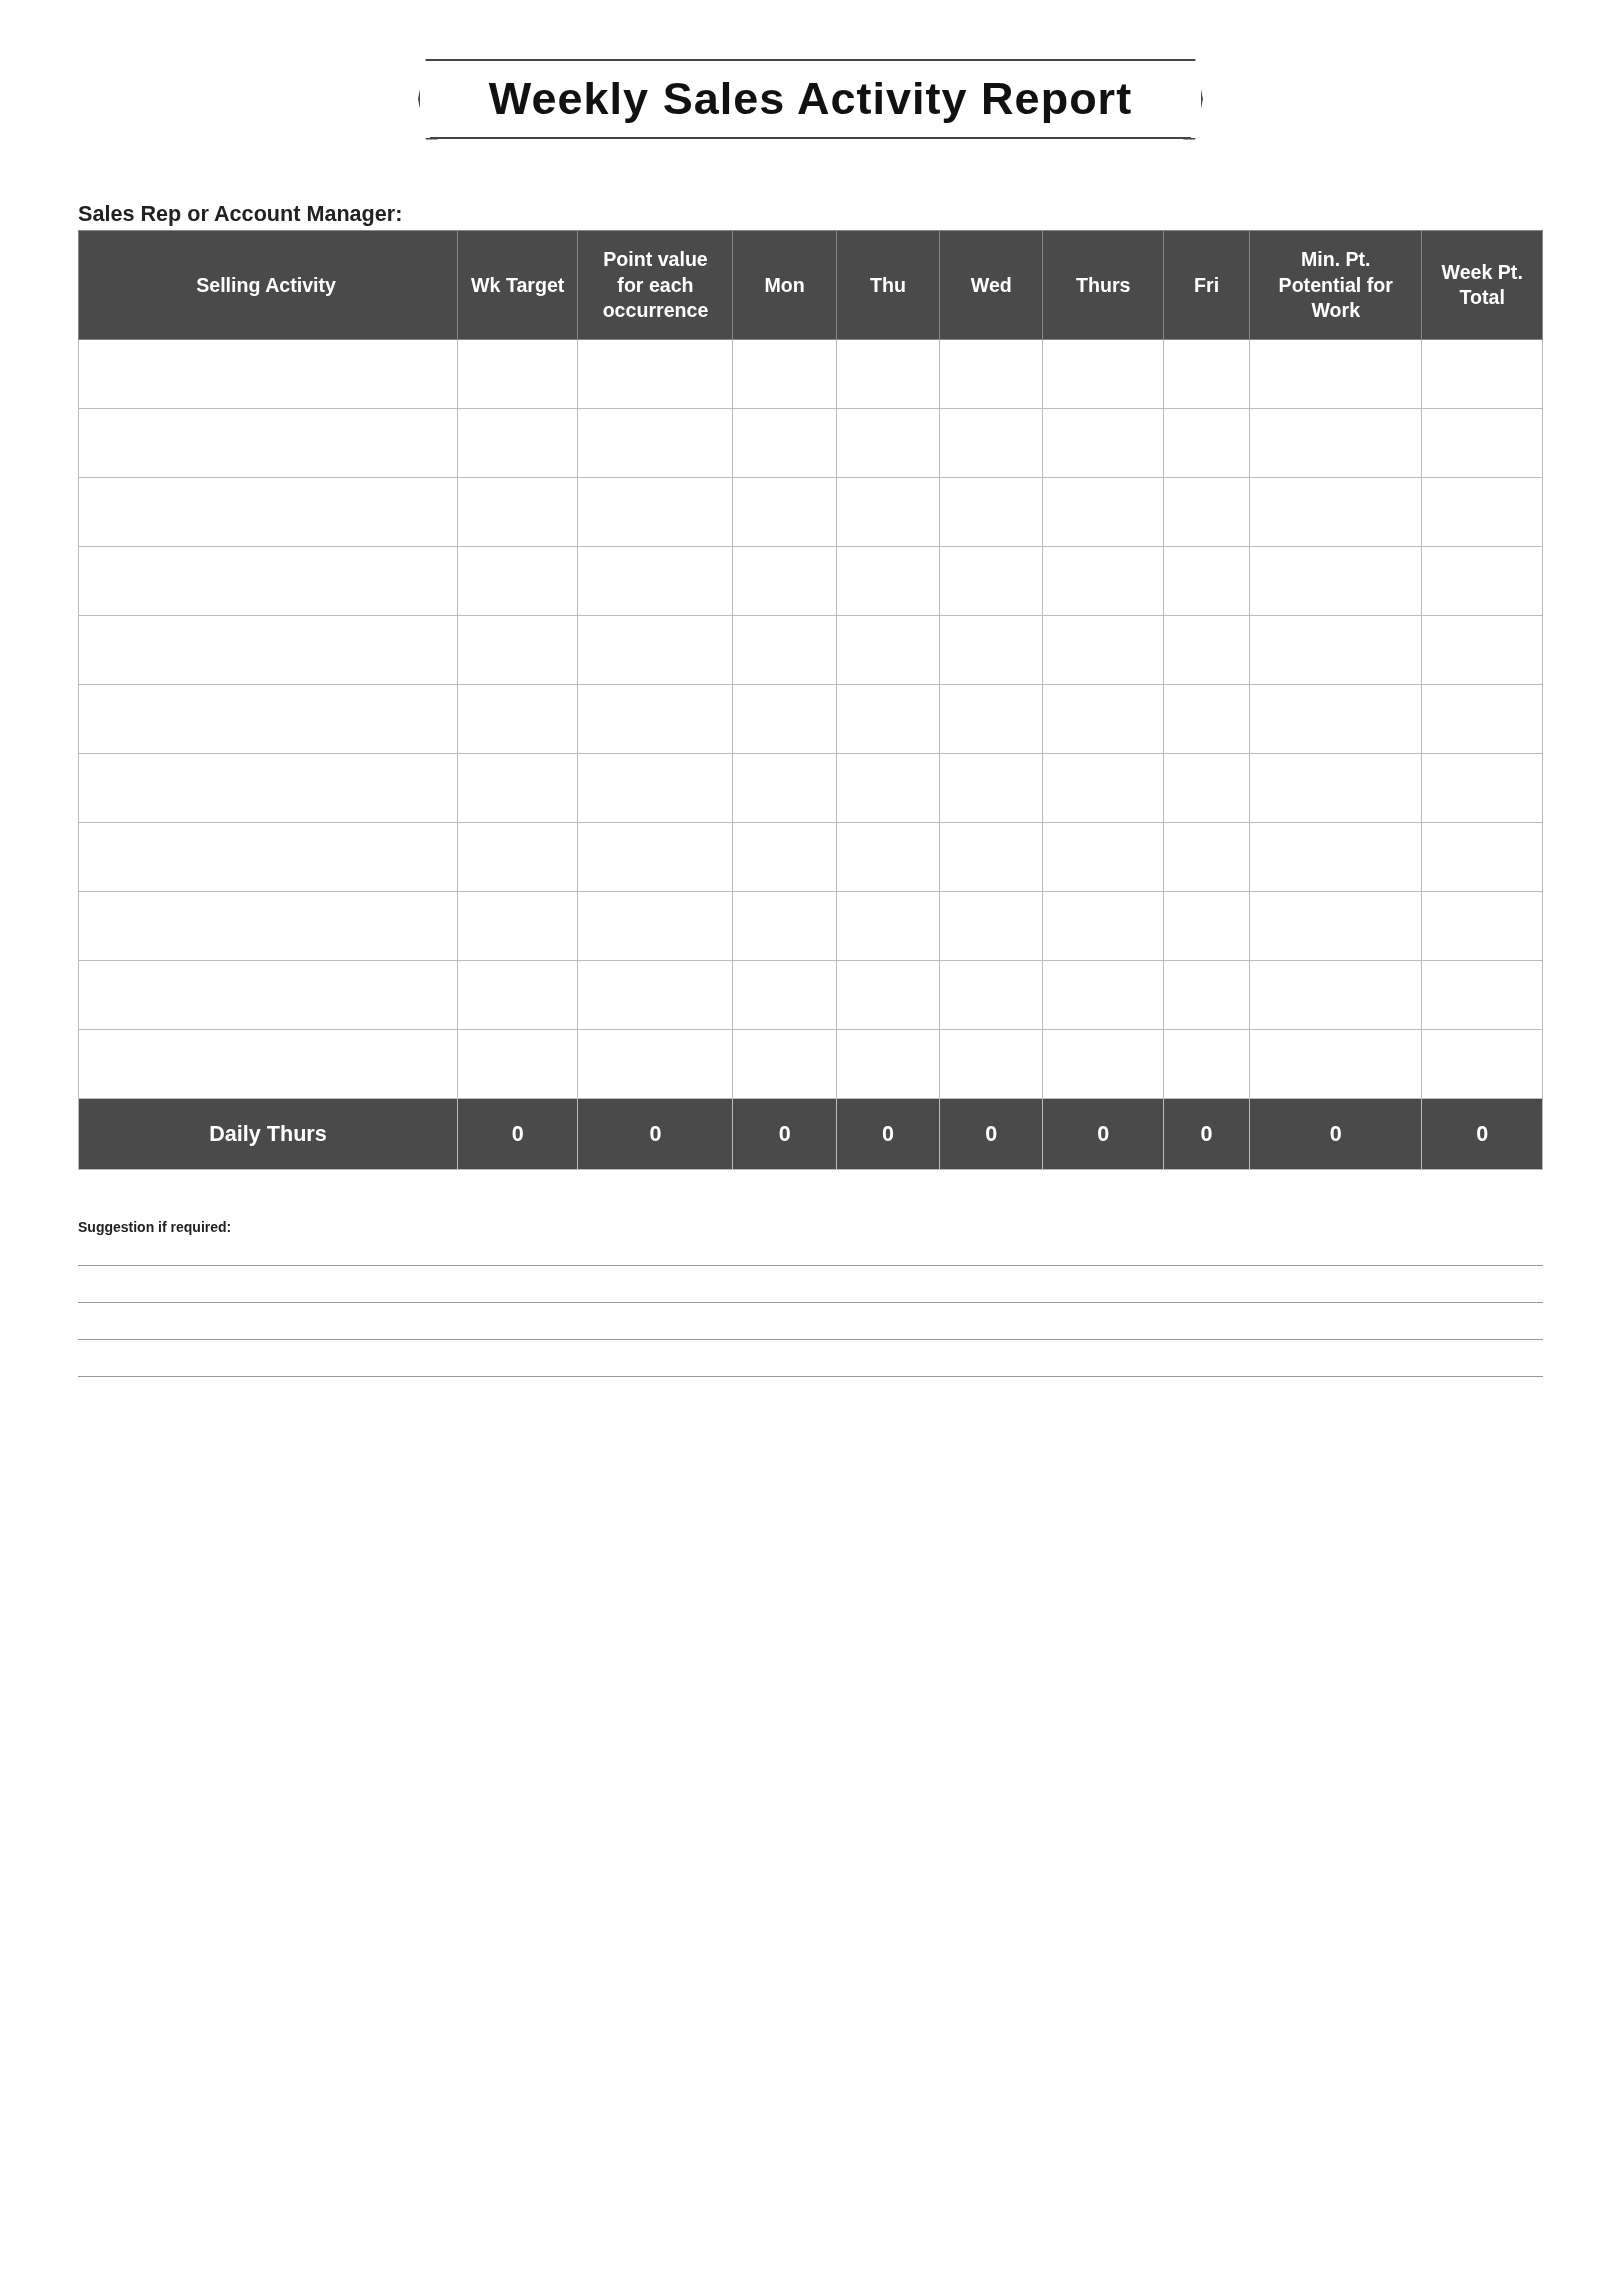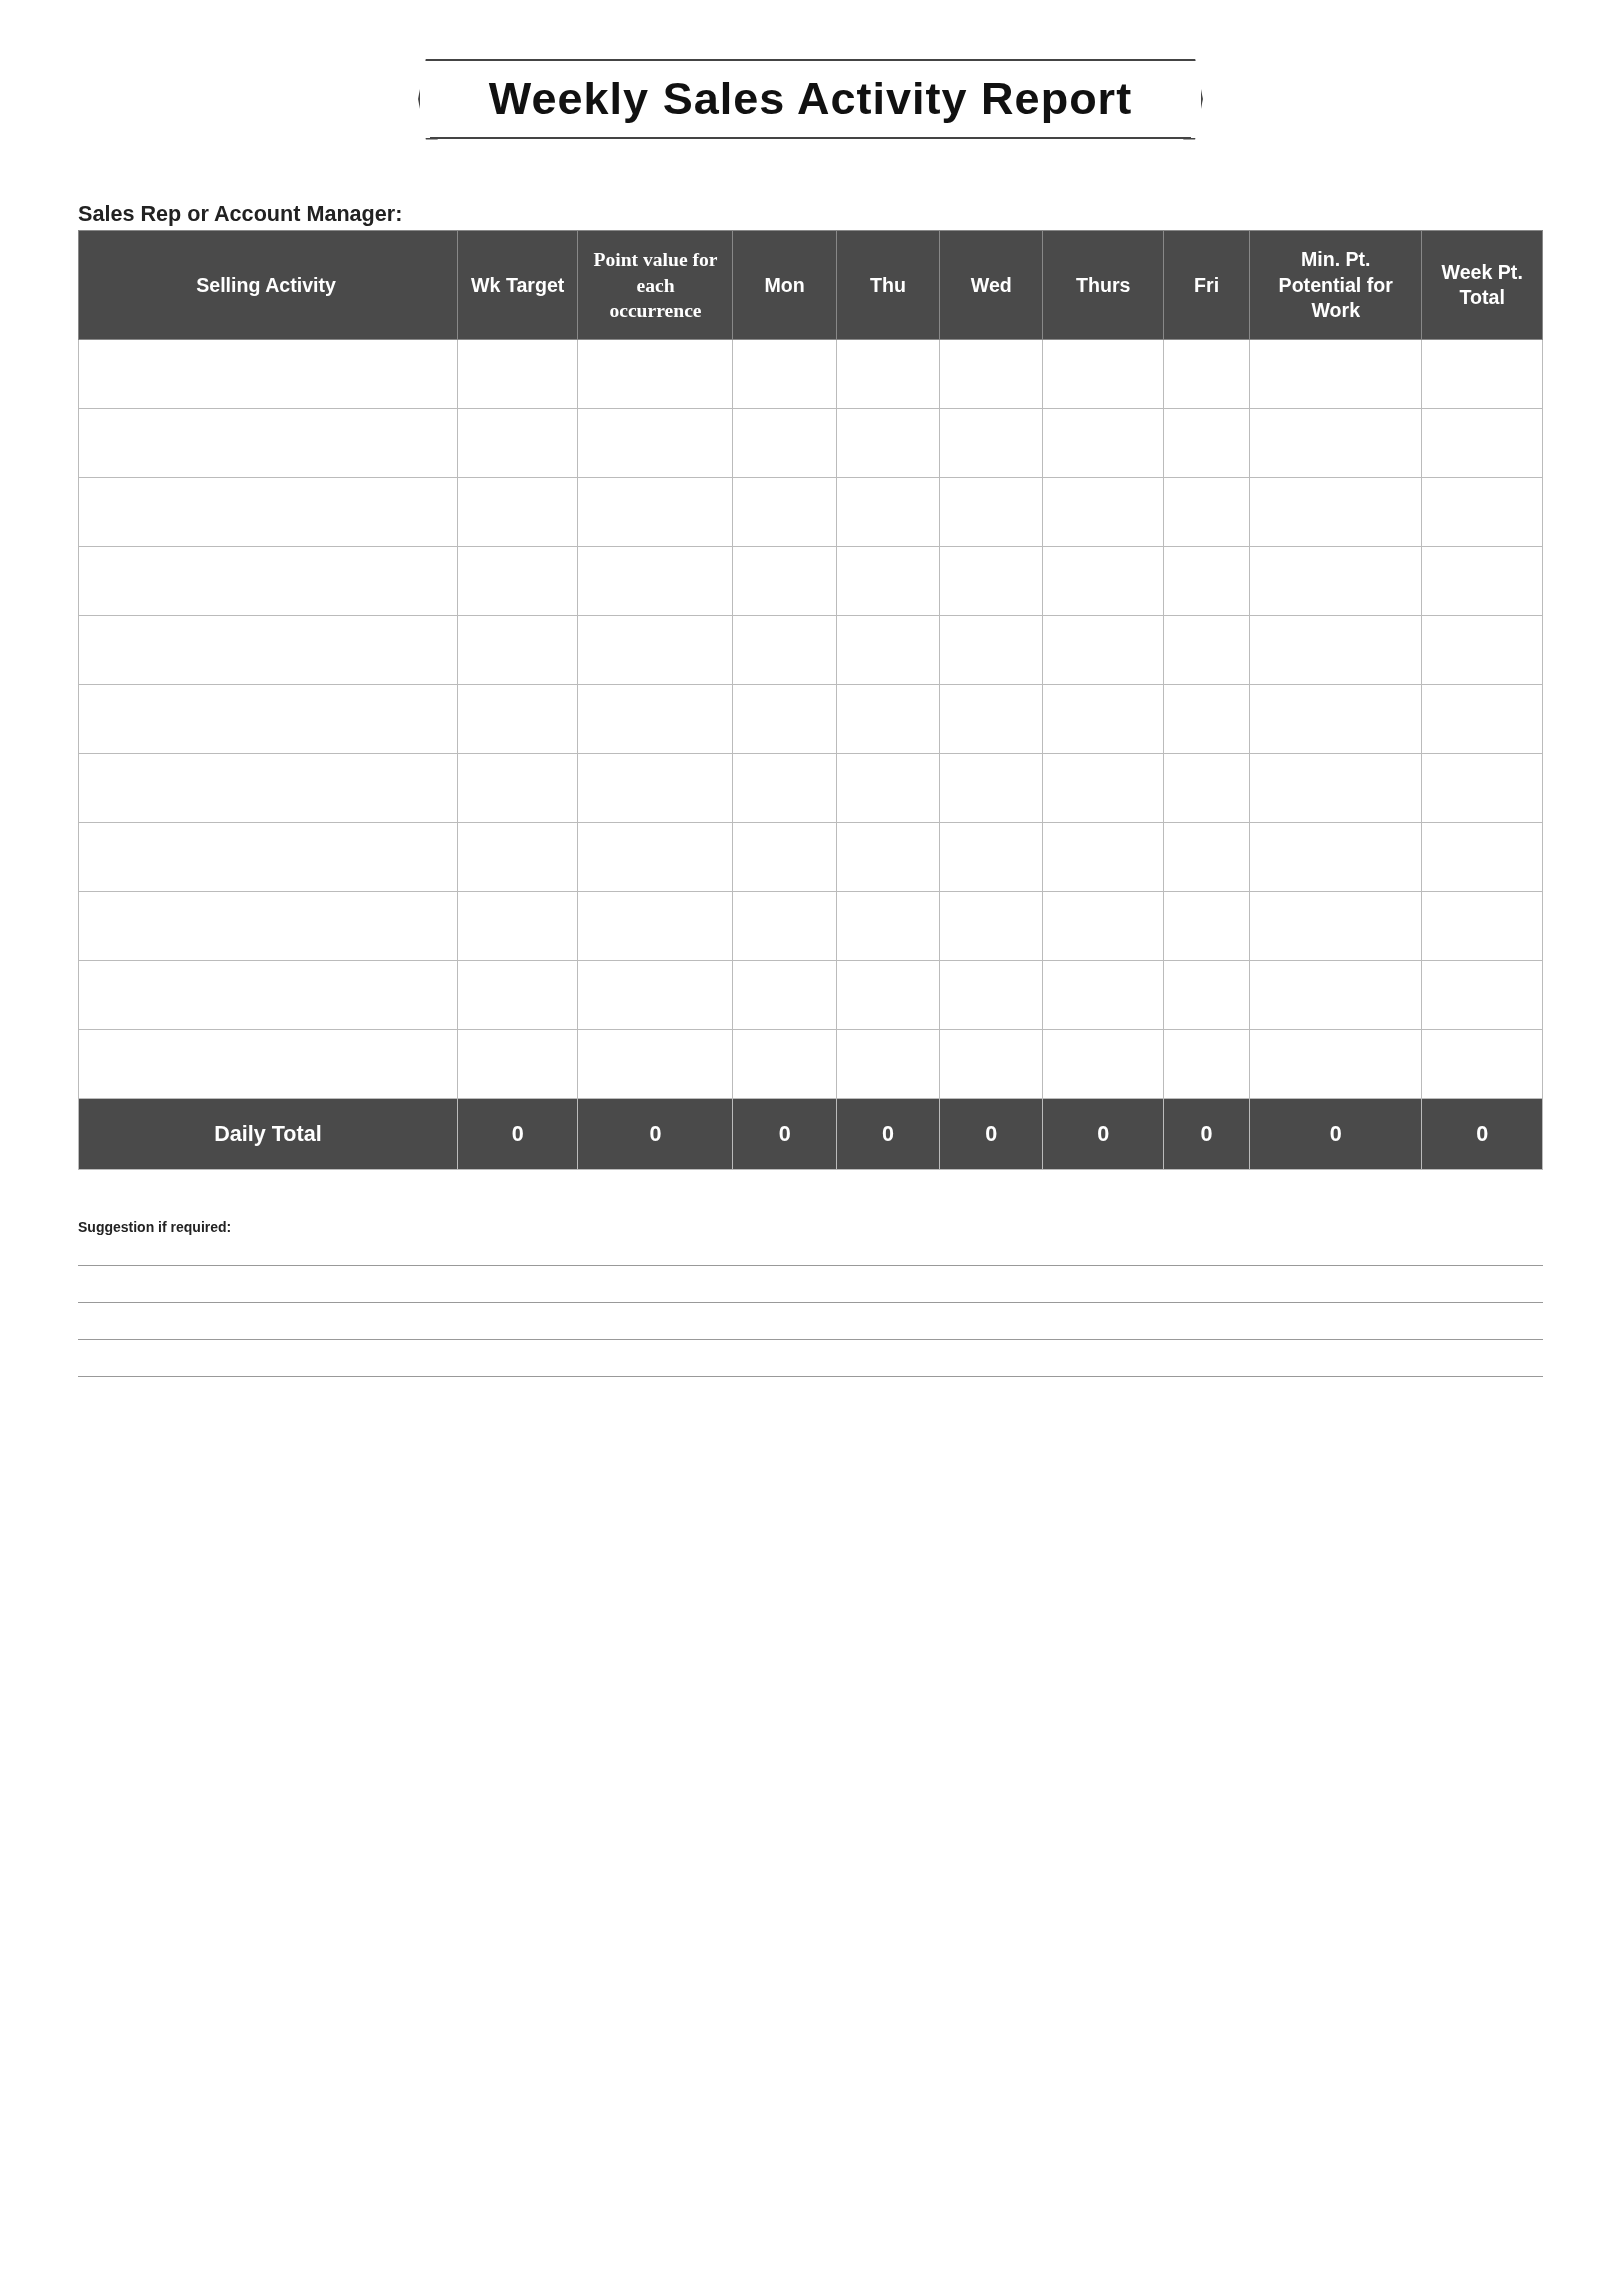--- a/index.html
+++ b/index.html
@@ -153,21 +153,21 @@
 
 <div class="meta-section">
   <div class="meta-label">Sales Rep or Account Manager:</div>
 </div>
 
 <table class="table-container">
   <thead>
     <tr>
       <th class="selling-activity-header" style="width:22%;padding-left:6px;">Selling Activity</th>
       <th style="width:7%;">Wk Target</th>
-      <th style="width:9%;font-family:Liberation Serif, serif;">Point value for each occurrence</th>
+      <th style="width:9%;">Point value for each occurrence</th>
       <th style="width:6%;">Mon</th>
       <th style="width:6%;">Thu</th>
       <th style="width:6%;">Wed</th>
       <th style="width:7%;">Thurs</th>
       <th style="width:5%;">Fri</th>
       <th style="width:10%;">Min. Pt. Potential for Work</th>
       <th style="width:7%;">Week Pt. Total</th>
     </tr>
   </thead>
   <tbody id="table-body">
@@ -298,21 +298,21 @@
         <td></td>
         <td></td>
         <td></td>
         <td></td>
         <td></td>
         <td></td>
         <td></td>
         <td></td>
       </tr>
       <tr class="daily-total-row">
-        <td class="label-cell">Daily Total</td>
+        <td class="label-cell">Daily Thurs</td>
         <td>0</td>
         <td>0</td>
         <td>0</td>
         <td>0</td>
         <td>0</td>
         <td>0</td>
         <td>0</td>
         <td>0</td>
         <td>0</td>
       </tr>

